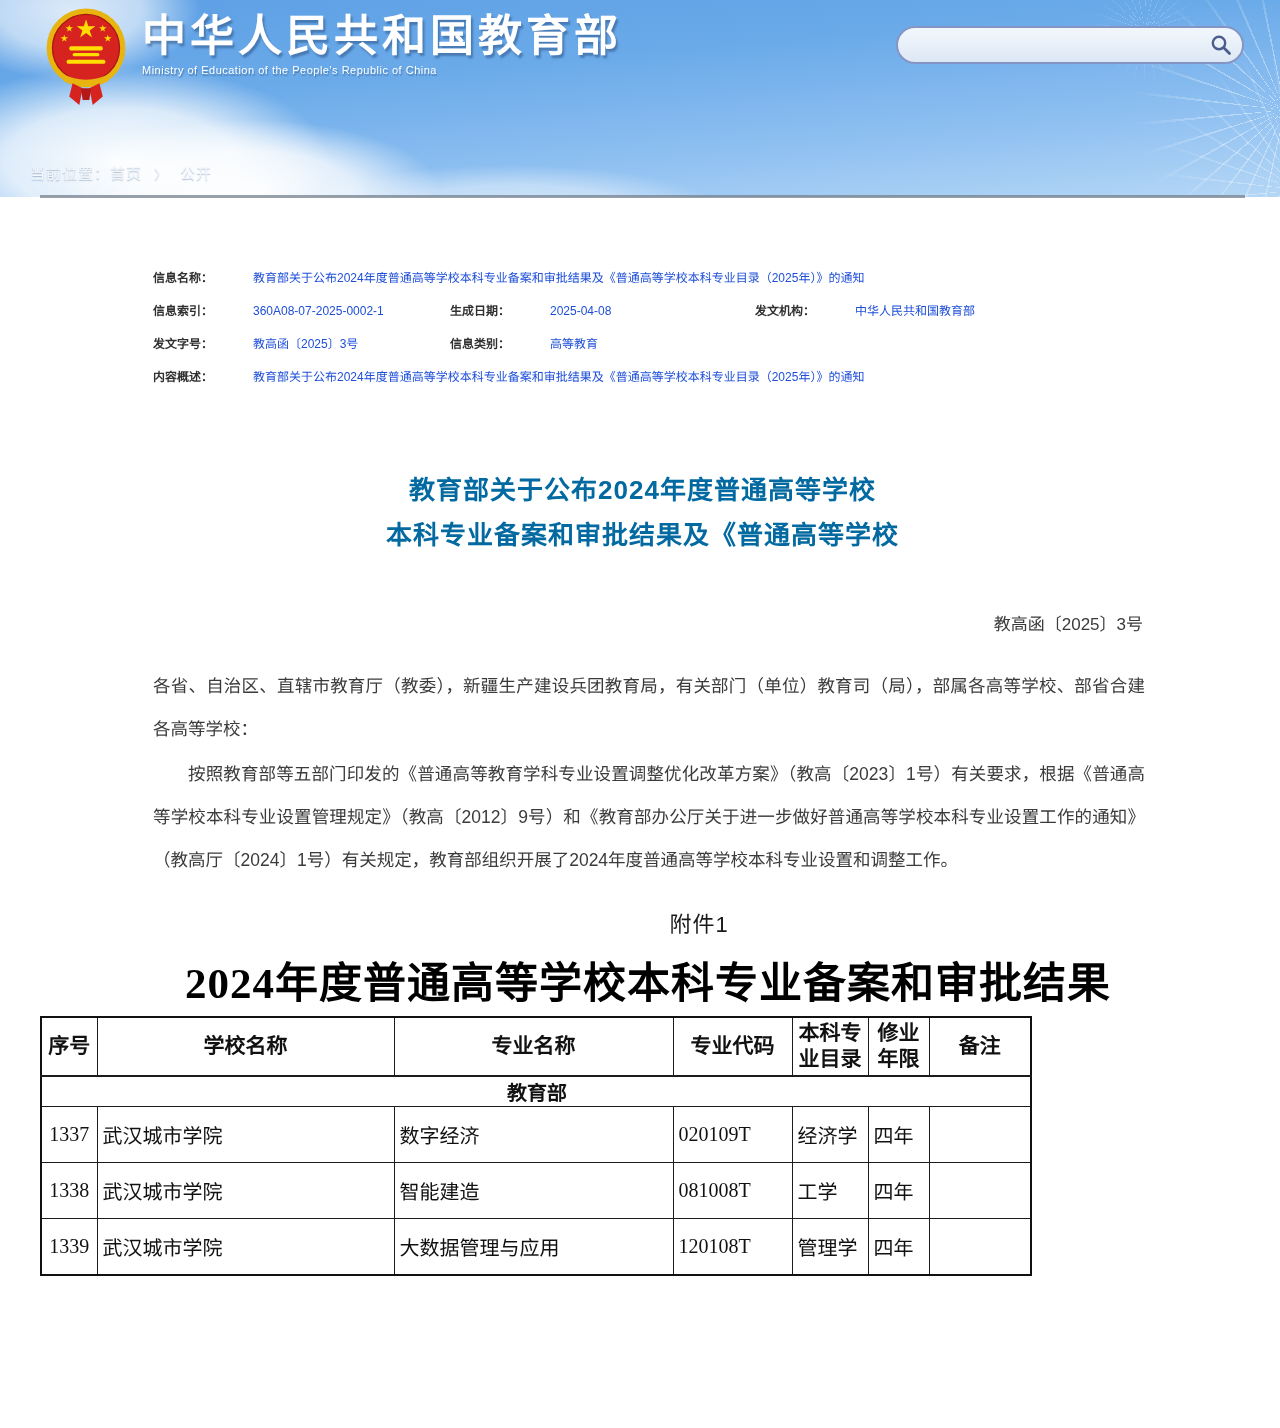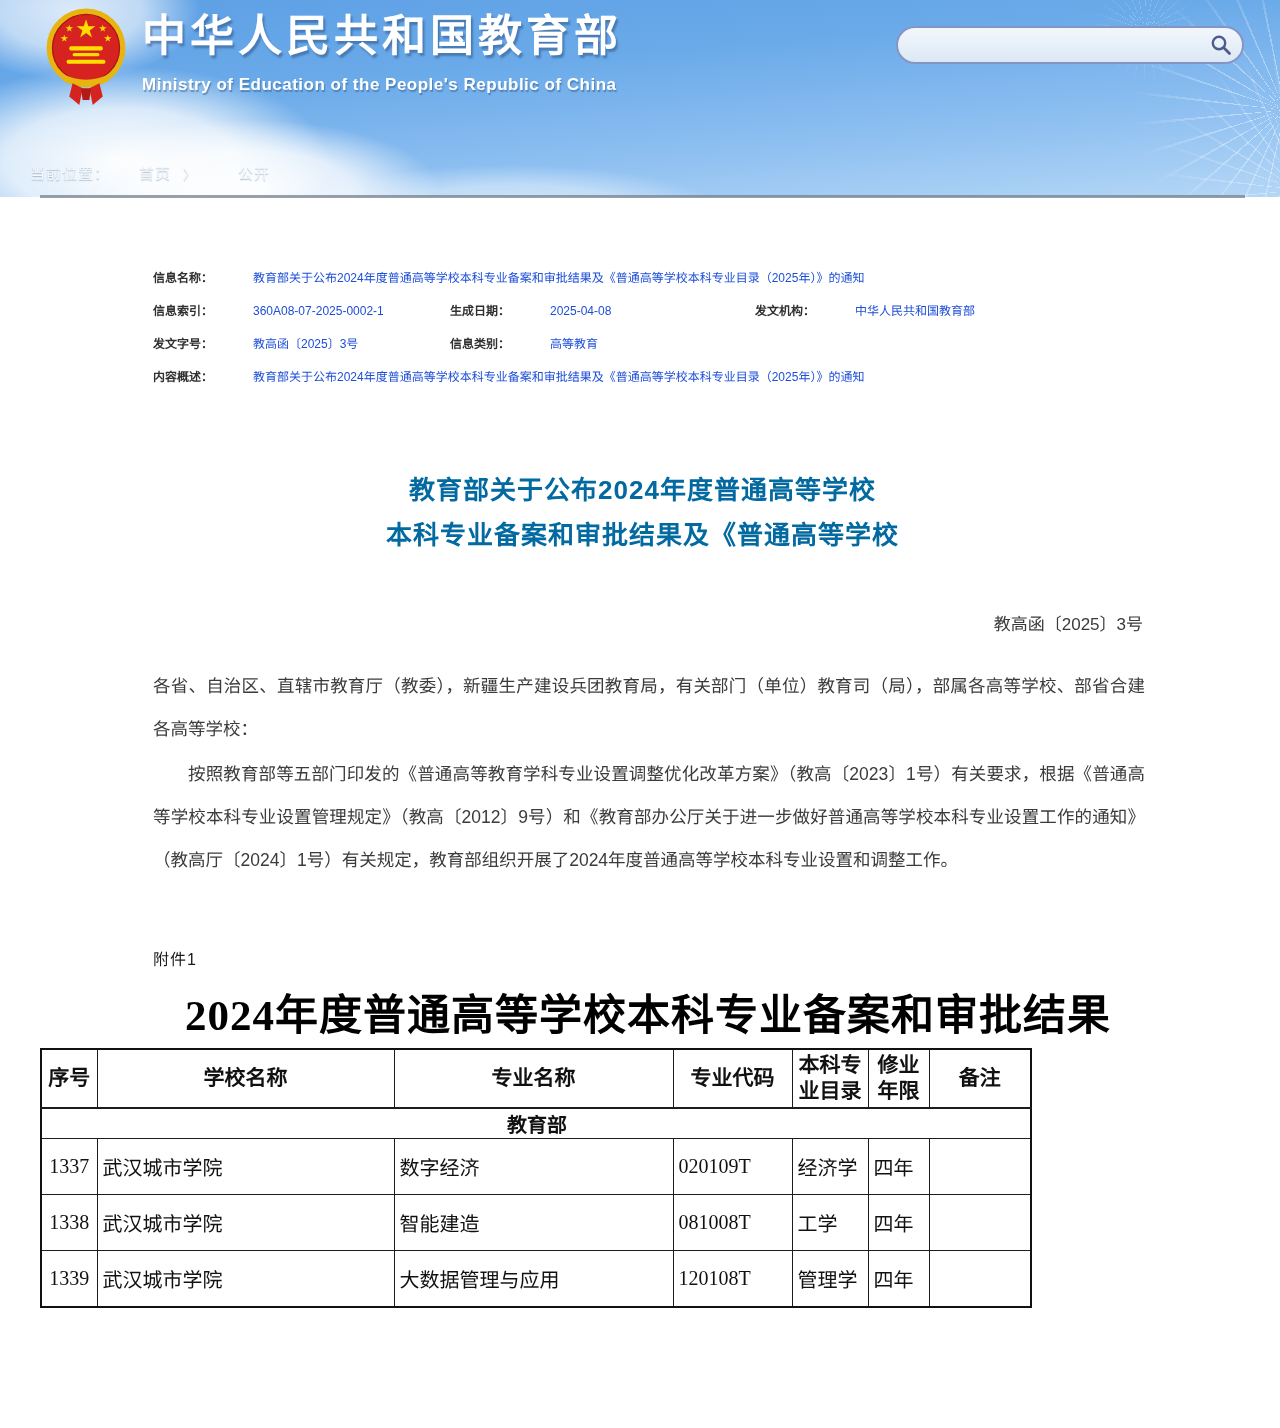--- a/index.html
+++ b/index.html
@@ -29,41 +29,41 @@
   .burst.b3 { width:110px; height:110px; left:1090px; top:-25px; opacity:.7; }
 
   .brand { position:absolute; left:44px; top:6px; display:flex; align-items:flex-start; }
   .emblem { width:84px; height:104px; flex:none; }
   .brand-text { margin-left:14px; padding-top:6px; }
   .site-title {
     color:#ffffff; font-size:44px; font-weight:bold; letter-spacing:4px; line-height:1.1;
     text-shadow:2px 3px 2px rgba(47,86,136,0.55);
   }
   .site-subtitle {
-    margin-top:15px; color:#ffffff; font-size:17px; font-weight:bold; letter-spacing:.5px;
+    margin-top:4px; color:#ffffff; font-size:11px; font-weight:normal; letter-spacing:.5px;
     text-shadow:1px 2px 1px rgba(47,86,136,0.5);
   }
 
   .search-box {
     position:absolute; right:36px; top:26px; width:348px; height:38px;
     border:2px solid #8495c5; border-radius:20px;
     background:linear-gradient(180deg,#f2f7fc 0%, #dde8f5 100%);
     display:flex; align-items:center;
   }
   .search-input {
     flex:1; height:100%; border:none; outline:none; background:transparent;
     padding:0 10px 0 18px; font-size:16px; color:#333;
   }
   .search-btn { width:42px; height:100%; border:none; background:transparent; cursor:pointer; display:flex; align-items:center; justify-content:center; }
 
   .breadcrumb {
     position:absolute; left:30px; top:162px; font-size:15px; color:#f4f8fc;
     text-shadow:0 1px 1px rgba(60,95,140,0.4); letter-spacing:1px;
   }
-  .breadcrumb a { color:#f4f8fc; text-decoration:none; cursor:pointer;margin-left:29px; }
+  .breadcrumb a { color:#f4f8fc; text-decoration:none; cursor:pointer; }
   .breadcrumb .sep { margin:0 12px; font-size:13px; }
 
   .divider { position:absolute; top:195px; left:40px; width:1205px; height:3px; background:#76828d; opacity:.75; }
 
   
   .content { position:absolute; top:198px; left:40px; width:1205px; background:#ffffff; }
 
   .meta { margin:64px 0 0 113px; width:995px; font-size:12px; color:#3a3a3a; }
   .meta-row { display:flex; line-height:33px; align-items:flex-start; }
   .meta-label { font-weight:bold; color:#303030; width:100px; flex:none; white-space:nowrap; }
@@ -75,21 +75,21 @@
 
   .doc-title {
     margin-top:74px; text-align:center; font-size:26px; font-weight:bold;
     color:#0369a1; line-height:45px; letter-spacing:1px;
   }
   .doc-number { margin:52px 113px 0 113px; width:990px; text-align:right; font-size:17px; color:#3a3a3a; }
 
   .body-text { margin:30px 0 0 113px; width:992px; font-size:17.5px; color:#3b3b3b; line-height:43px; text-align:justify; }
   .body-text.indent { text-indent:2em; margin-top:2px; }
 
-  .attachment-label { margin:64px 0 0 113px; font-size:16px; color:#1a1a1a; letter-spacing:1px; }
+  .attachment-label { margin:24px 0 0 113px; font-size:22px; color:#1a1a1a; letter-spacing:1px;text-align:center; }
 
   .table-title {
     margin:10px 0 6px 113px; width:990px; text-align:center;
     font-family:"Liberation Serif", serif; font-weight:bold; font-size:43px; color:#000;
     letter-spacing:1px; white-space:nowrap;
   }
 
   table.results {
     width:990px; border-collapse:collapse; table-layout:fixed;
     font-family:"Liberation Serif", serif; color:#111;

